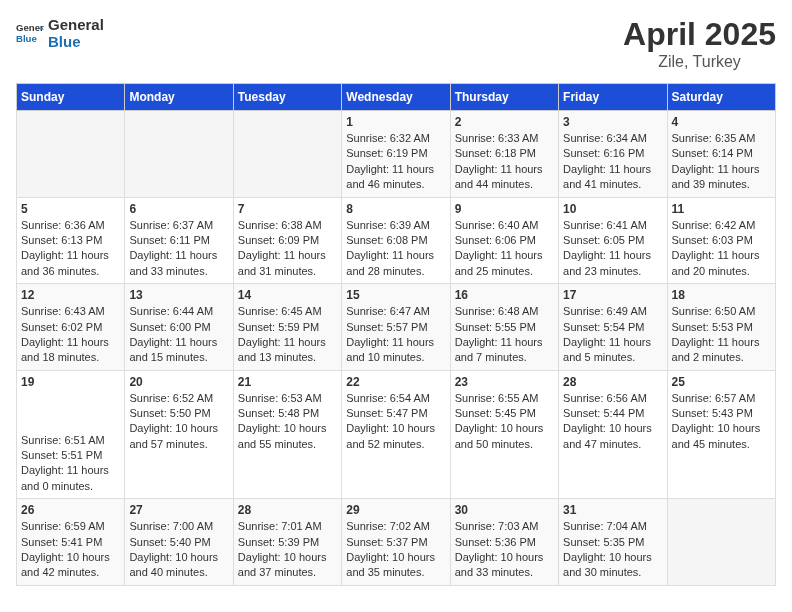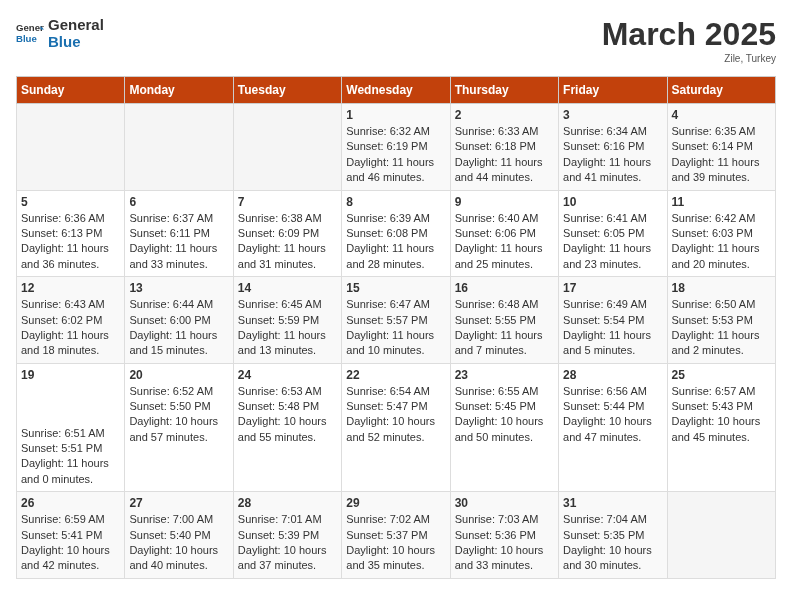--- a/index.html
+++ b/index.html
@@ -27,30 +27,31 @@
     }
     .title-block {
       text-align: right;
     }
     .month-title {
       font-size: 32px;
       font-weight: bold;
       color: #333;
     }
     .location {
-      font-size: 10px;
+      font-size: 16px;
       color: #555;
+      text-align: center;
     }
     table {
       width: 100%;
       border-collapse: collapse;
       font-size: 11px;
     }
     thead tr {
-      background-color: #c2410c;
+      background-color: #1d4ed8;
       color: #fff;
     }
     thead th {
       padding: 6px 4px;
       text-align: left;
       font-size: 12px;
       font-weight: bold;
       border: 1px solid #ccc;
     }
     tbody tr {
@@ -92,21 +93,21 @@
       <text x="0" y="14" font-size="11" font-weight="bold" fill="#333">General</text>
       <text x="0" y="26" font-size="11" font-weight="bold" fill="#1a6faf">Blue</text>
       <polygon points="28,8 32,12 28,12" fill="#1a6faf"></polygon>
     </svg>
     <div style="display:flex;flex-direction:column;line-height:1.15;">
       <span style="font-size:15px;font-weight:bold;color:#333;">General</span>
       <span style="font-size:15px;font-weight:bold;color:#1a6faf;">Blue</span>
     </div>
   </div>
   <div class="title-block">
-    <div class="month-title">March 2025</div>
+    <div class="month-title">April 2025</div>
     <div class="location">Zile, Turkey</div>
   </div>
 </div>
 
 <table>
   <thead>
     <tr>
     <th>Sunday</th>
         <th>Monday</th>
         <th>Tuesday</th>
@@ -241,21 +242,21 @@
 Sunset: 5:51 PM
 Daylight: 11 hours and 0 minutes.</div>
         </td>
         <td>
           <span class="day-number">20</span>
           <div class="day-info" style="white-space: pre-line;">Sunrise: 6:52 AM
 Sunset: 5:50 PM
 Daylight: 10 hours and 57 minutes.</div>
         </td>
         <td>
-          <span class="day-number">24</span>
+          <span class="day-number">21</span>
           <div class="day-info" style="white-space: pre-line;">Sunrise: 6:53 AM
 Sunset: 5:48 PM
 Daylight: 10 hours and 55 minutes.</div>
         </td>
         <td>
           <span class="day-number">22</span>
           <div class="day-info" style="white-space: pre-line;">Sunrise: 6:54 AM
 Sunset: 5:47 PM
 Daylight: 10 hours and 52 minutes.</div>
         </td>

